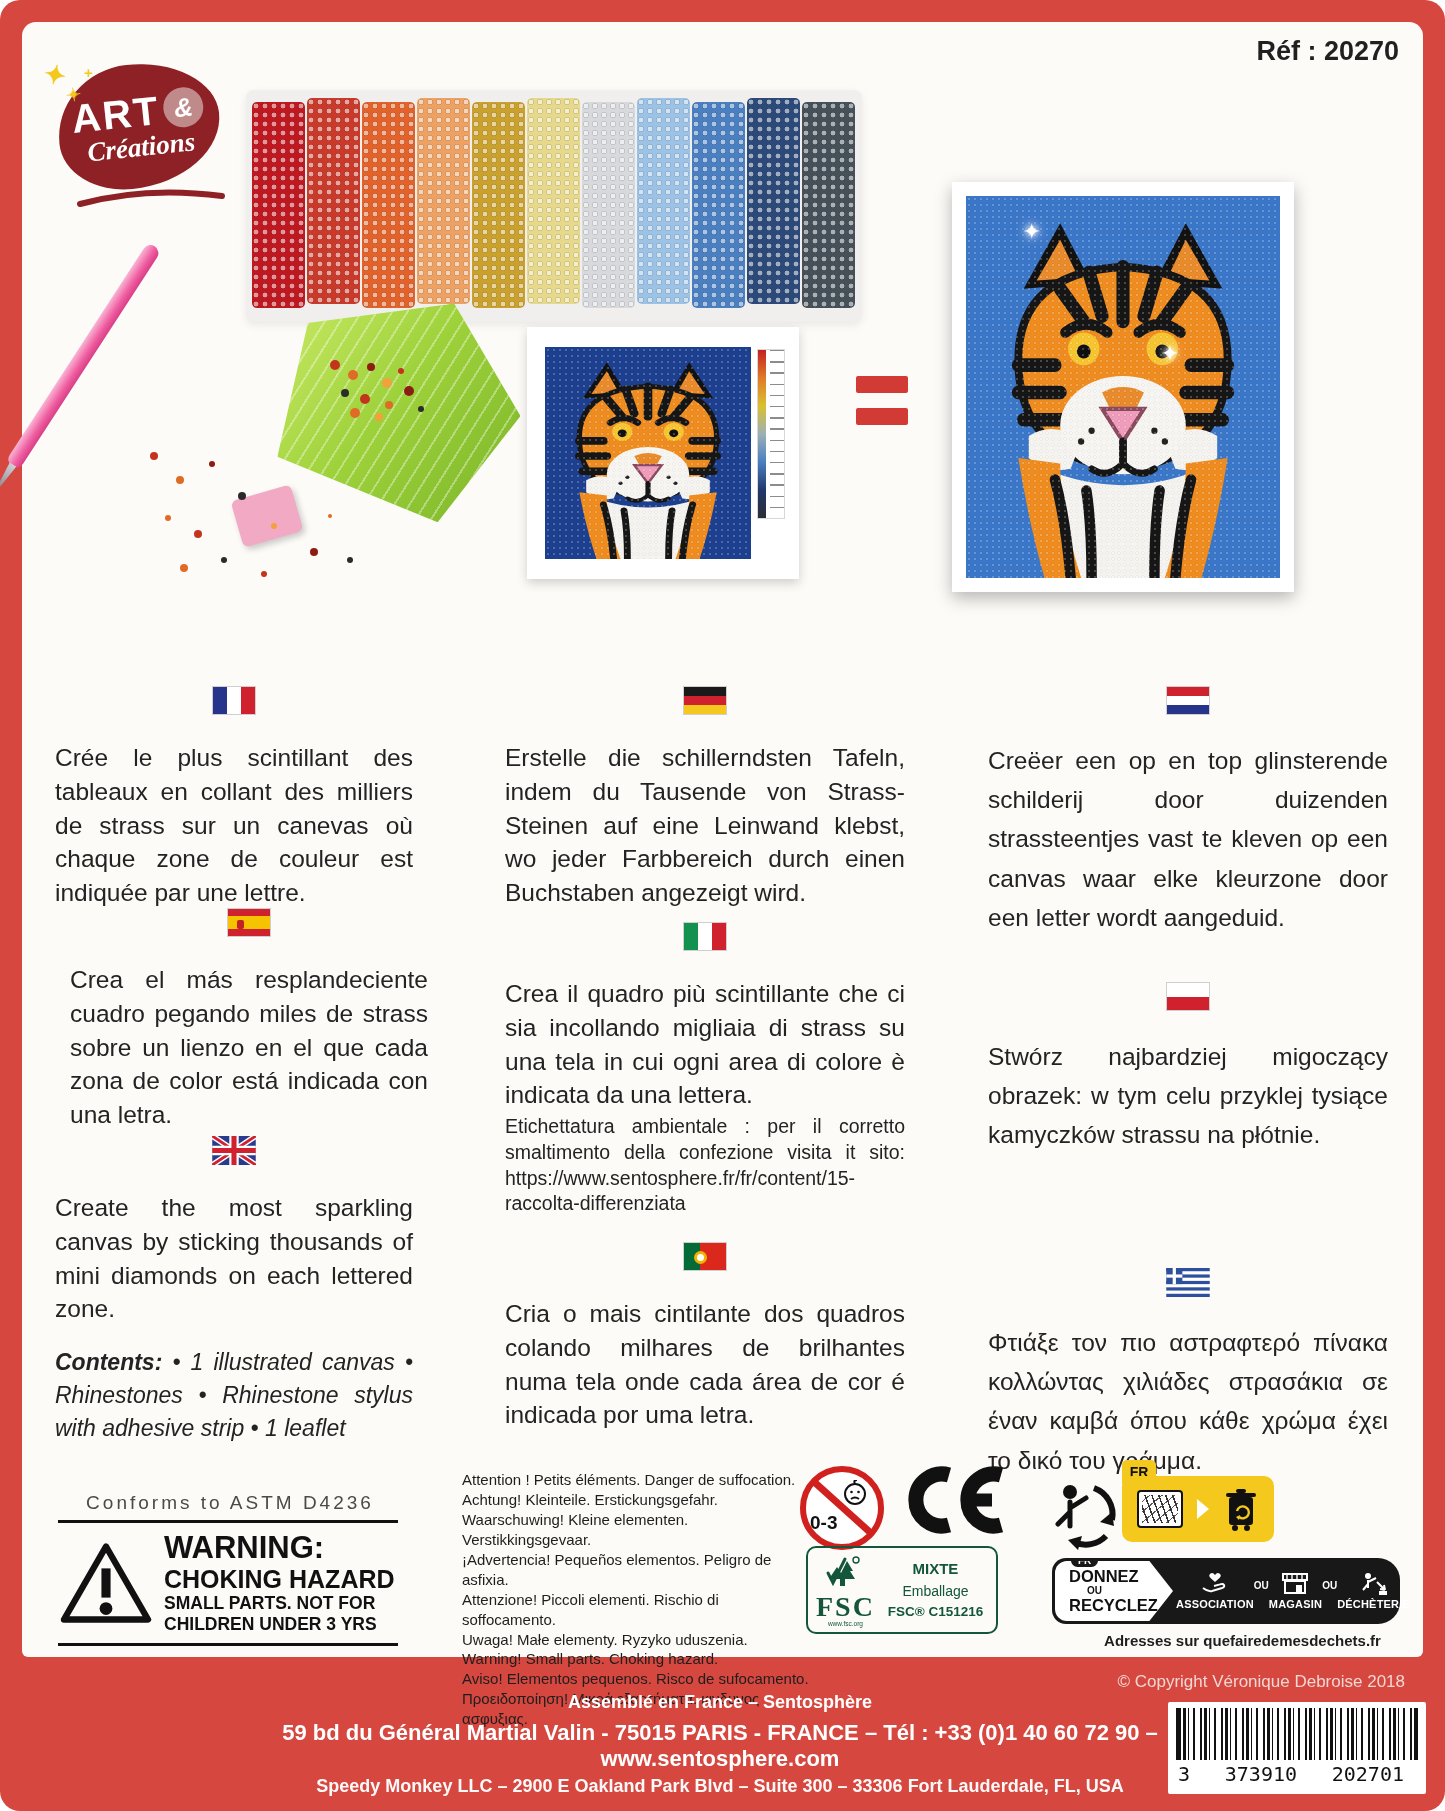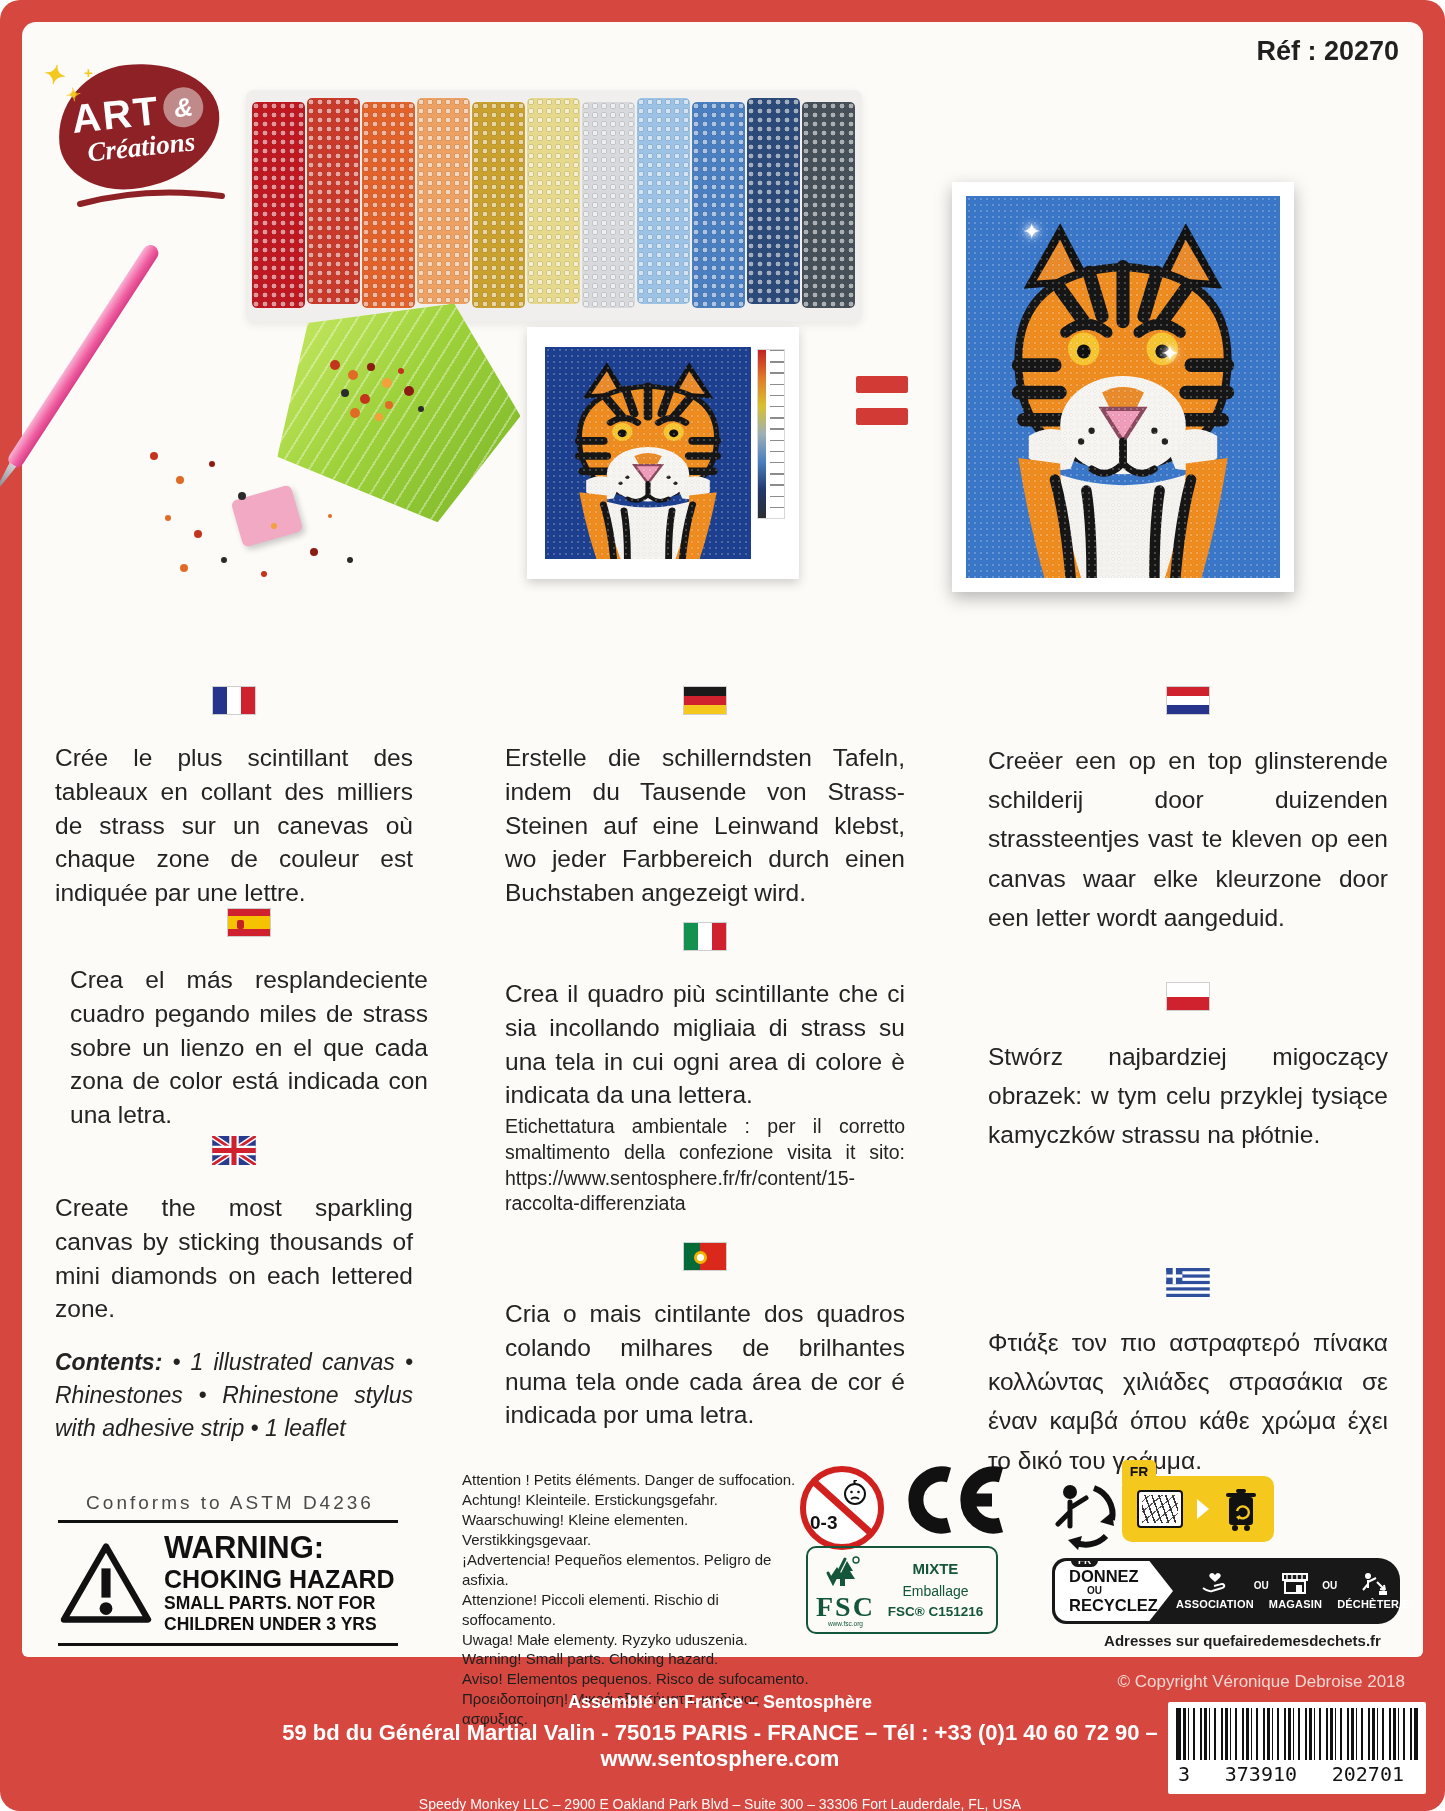--- a/index.html
+++ b/index.html
@@ -152,21 +152,21 @@
   .adresses{left:1085px;top:1632px;width:315px;text-align:center;font-size:15px;font-weight:bold;color:#1e1e1e;}
   
   .sento{left:30px;top:1702px;width:158px;height:72px;background:#1d2d5a;border:2.5px solid #fff;border-radius:50%;
     display:flex;flex-direction:column;align-items:center;justify-content:center;color:#fff;box-sizing:border-box;}
   .sento::before{content:"";position:absolute;inset:4px;border:1.5px solid rgba(255,255,255,.9);border-radius:50%;}
   .sento-name{font-family:"Liberation Serif",serif;font-style:italic;font-size:26px;line-height:1;}
   .sento-tag{font-family:"Liberation Serif",serif;font-style:italic;font-size:9.5px;margin-top:3px;}
   .addr{left:240px;top:1692px;width:960px;text-align:center;color:#fff;}
   .addr-l1{font-size:18px;font-weight:bold;}
   .addr-l2{font-size:22px;font-weight:bold;margin-top:7px;}
-  .addr-l3{font-size:14px;margin-top:24px;opacity:.97;}
+  .addr-l3{font-size:18px;margin-top:4px;opacity:.97;font-weight:bold;}
   .copyright{right:40px;top:1672px;width:430px;text-align:right;font-size:17px;color:#f2d7d2;}
   .barcode{left:1168px;top:1702px;width:258px;height:92px;background:#fff;border-radius:2px;
     padding:6px 8px 4px;box-sizing:border-box;}
   .bars{height:52px;border-left:3px solid #111;border-right:3px solid #111;
     background-image:repeating-linear-gradient(90deg,#111 0 2px,transparent 2px 4px,#111 4px 7px,
       transparent 7px 9px,#111 9px 10px,transparent 10px 14px,#111 14px 16px,transparent 16px 21px);}
   .digits{display:flex;justify-content:space-between;padding:2px 14px 0 2px;
     font-family:"DejaVu Sans Mono",monospace;font-size:20px;color:#111;}
   svg{display:block;}
 </style>

